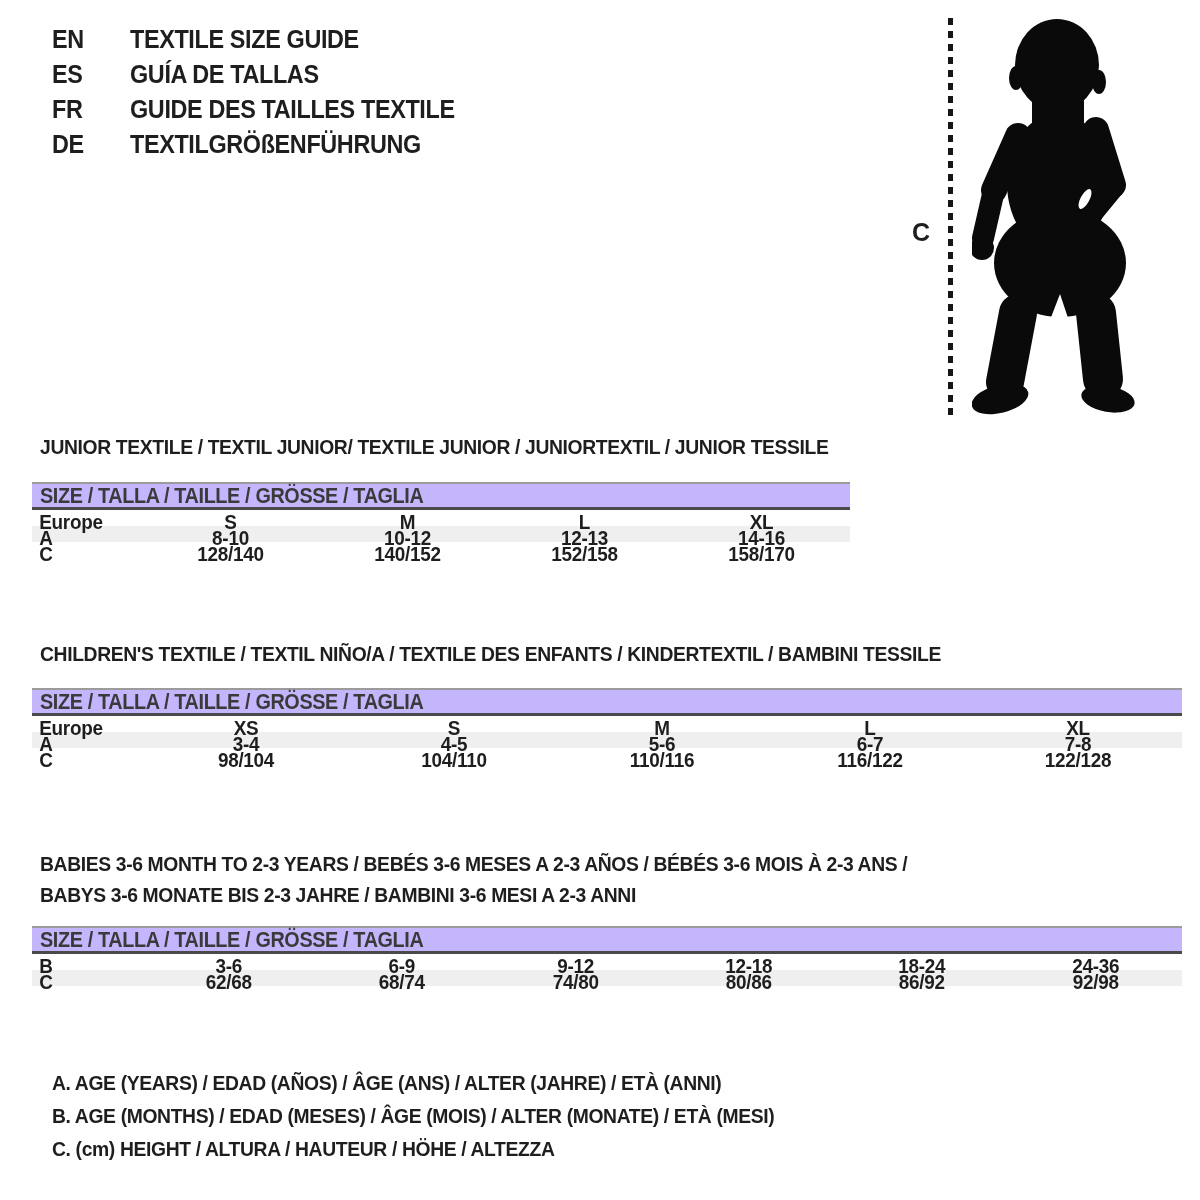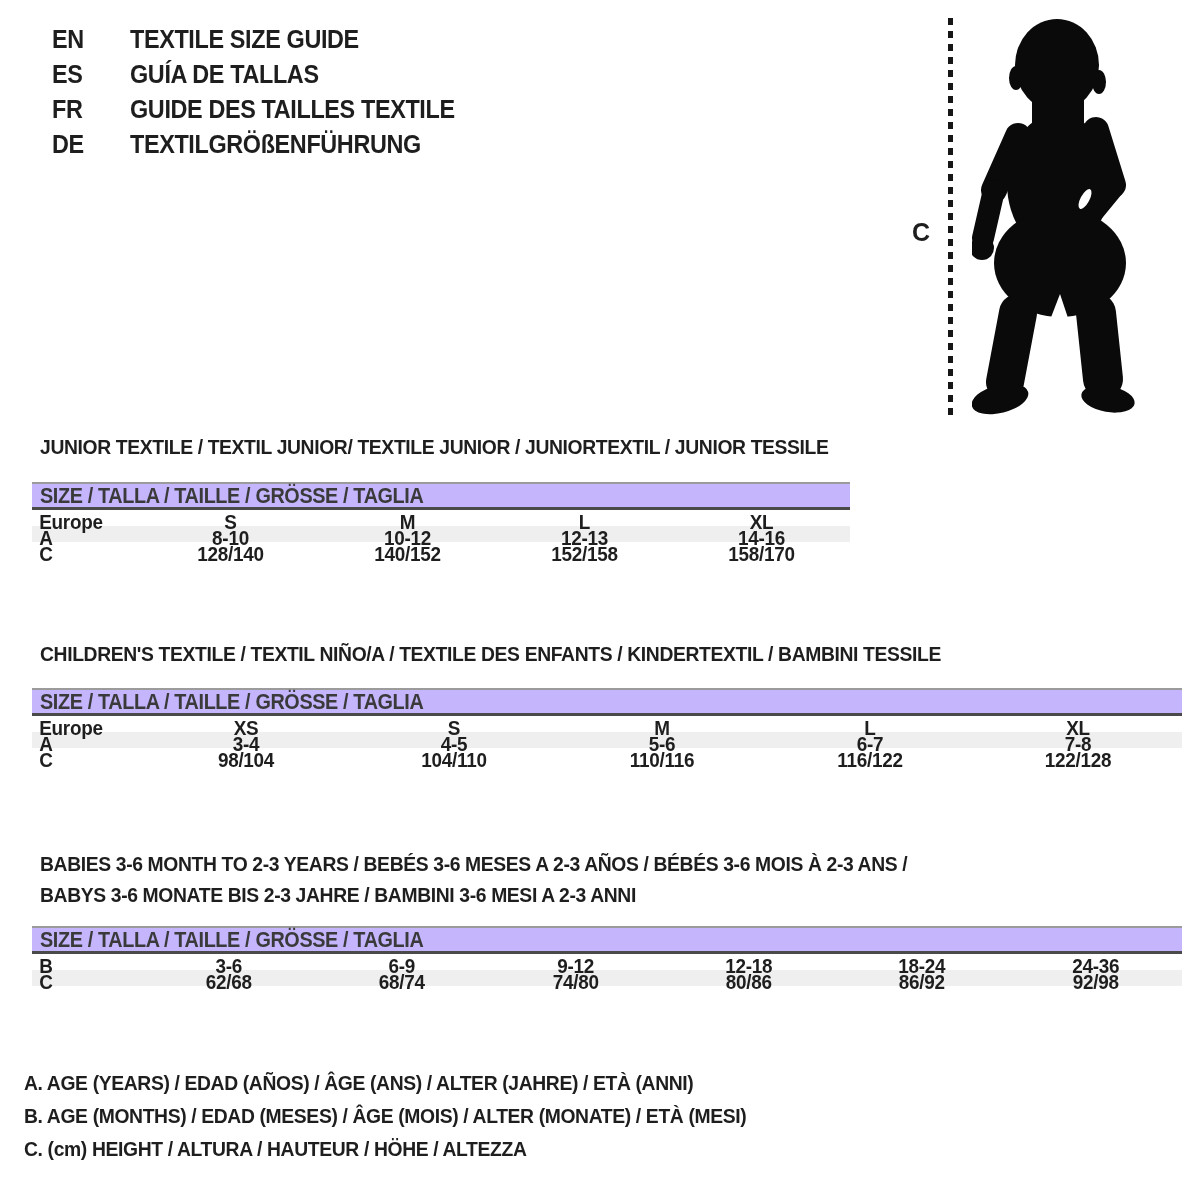--- a/index.html
+++ b/index.html
@@ -35,21 +35,21 @@
     display:flex; align-items:center; padding-left:8px; font-size:22px; font-weight:700; color:#3a3a3a; }
   .trow { display:grid; height:16px; align-items:center; font-size:21px; font-weight:700; }
   .c4 { grid-template-columns:110px repeat(4,1fr); }
   .c5 { grid-template-columns:110px repeat(5,1fr); }
   .c6 { grid-template-columns:110px repeat(6,1fr); }
   .stripe { background:#efefef; }
   .cell { text-align:center; transform:scaleX(.9); letter-spacing:-.3px; }
   .cell.lab { text-align:left; padding-left:8px; transform-origin:0 50%; }
 
   
-  .legend { position:absolute; left:24px; top:1066px; }
+  .legend { position:absolute; left:52px; top:1066px; }
   .legend-line { height:33px; line-height:33px; font-size:21px; font-weight:700; letter-spacing:-.4px;
     transform:scaleX(.92); transform-origin:0 50%; white-space:nowrap; }
 </style>
 </head>
 <body>
 
 <div class="page">
 
   <div class="langs">
     <div class="lrow">

